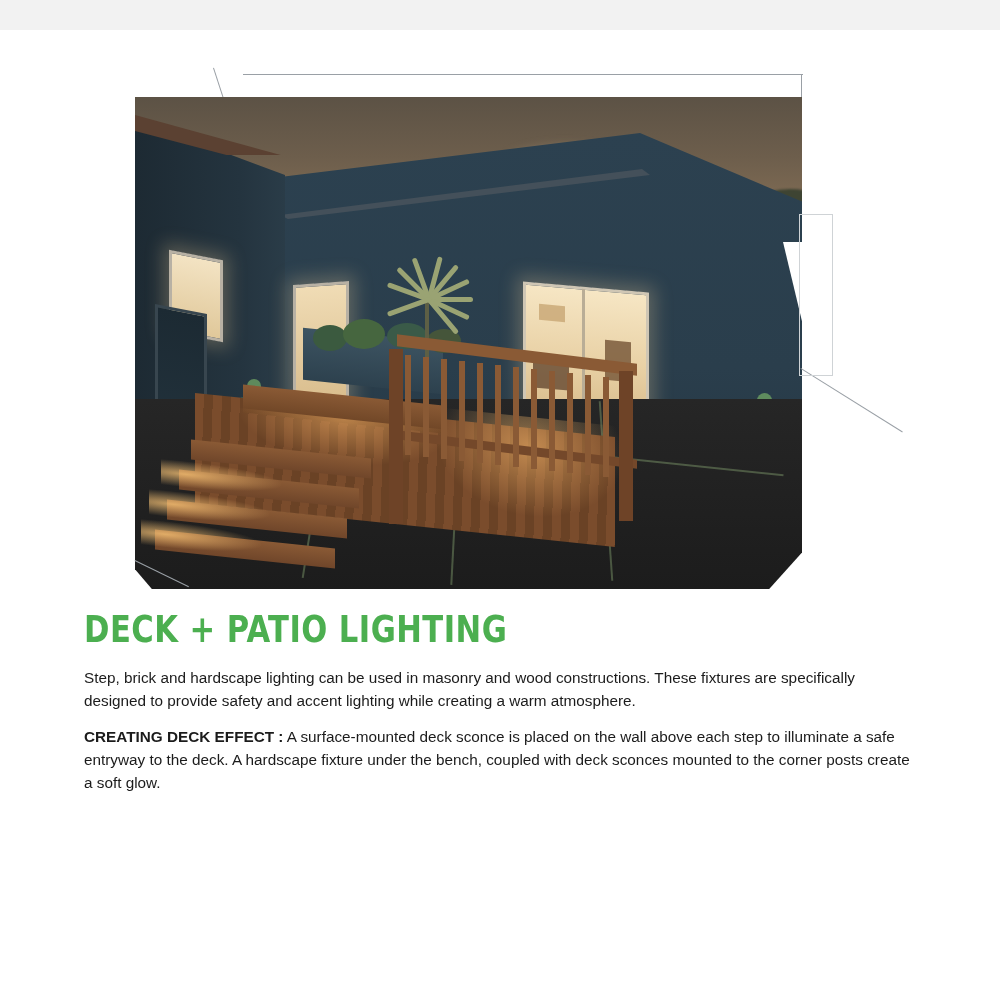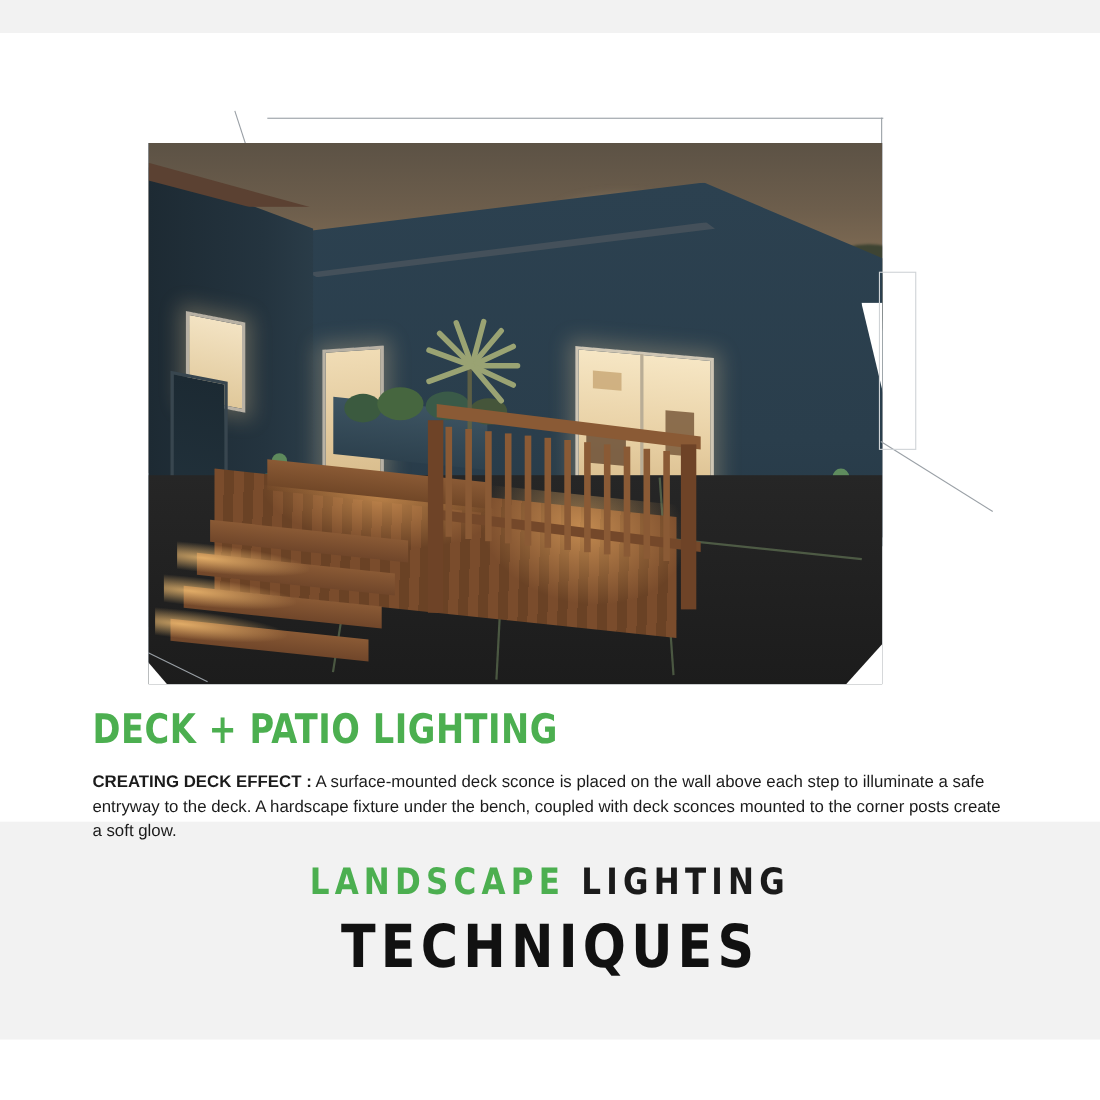--- a/index.html
+++ b/index.html
@@ -14,21 +14,20 @@
     overflow: hidden;
     position: relative;
   }
   .page {
     width: 1000px;
     height: 1000px;
     background: #ffffff;
     position: relative;
     display: flex;
     flex-direction: column;
-    gap: 33px;
   }
   .top-strip {
     height: 30px;
     background: #f2f2f2;
     width: 100%;
     flex: 0 0 30px;
   }
   .content-area {
     flex: 1 1 auto;
     position: relative;
@@ -465,27 +464,21 @@
         <div class="wedge wedge-bl"></div>
       </div>
 
       <div class="thin-line" style="left:666px; top:300px; width:120px; height:1px; transform:rotate(32deg); transform-origin:left top;"></div>
       <div class="thin-line" style="left:0px; top:492px; width:60px; height:1px; transform:rotate(26deg); transform-origin:left top;"></div>
       <div class="outline-box" style="left:664px; top:146px; width:32px; height:160px; border-color:#cfd3d6;"></div>
     </div>
 
     <div class="text-block">
       <h1 class="headline">DECK + PATIO LIGHTING</h1>
+      <p class="para">Step, brick and hardscape lighting can be used in masonry and wood constructions. These fixtures are specifically designed to provide safety and accent lighting while creating a warm atmosphere.</p>
       <p class="para"><b>CREATING DECK EFFECT :</b><span> A surface-mounted deck sconce is placed on the wall above each step to illuminate a safe entryway to the deck. A hardscape fixture under the bench, coupled with deck sconces mounted to the corner posts create a soft glow.</span></p>
     </div>
 
   </div>
 
-  <div class="footer">
-    <div class="footer-line1">
-      <span class="green">LANDSCAPE</span>
-      <span class="dark">LIGHTING</span>
-    </div>
-    <div class="footer-line2">TECHNIQUES</div>
-  </div>
 
   <div class="bottom-strip"></div>
 </div>
 
 </body></html>

